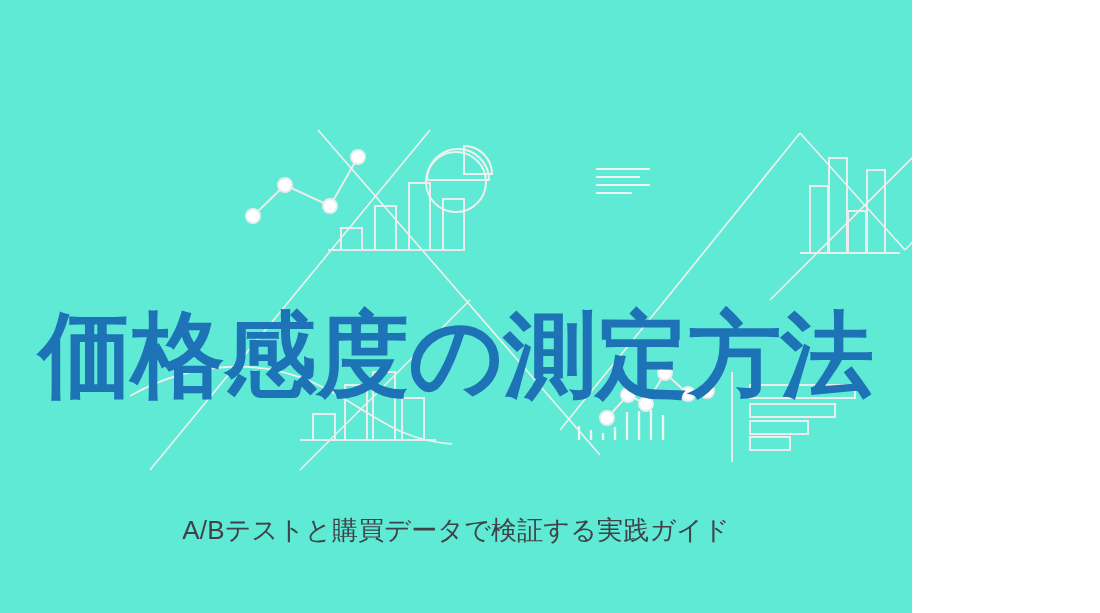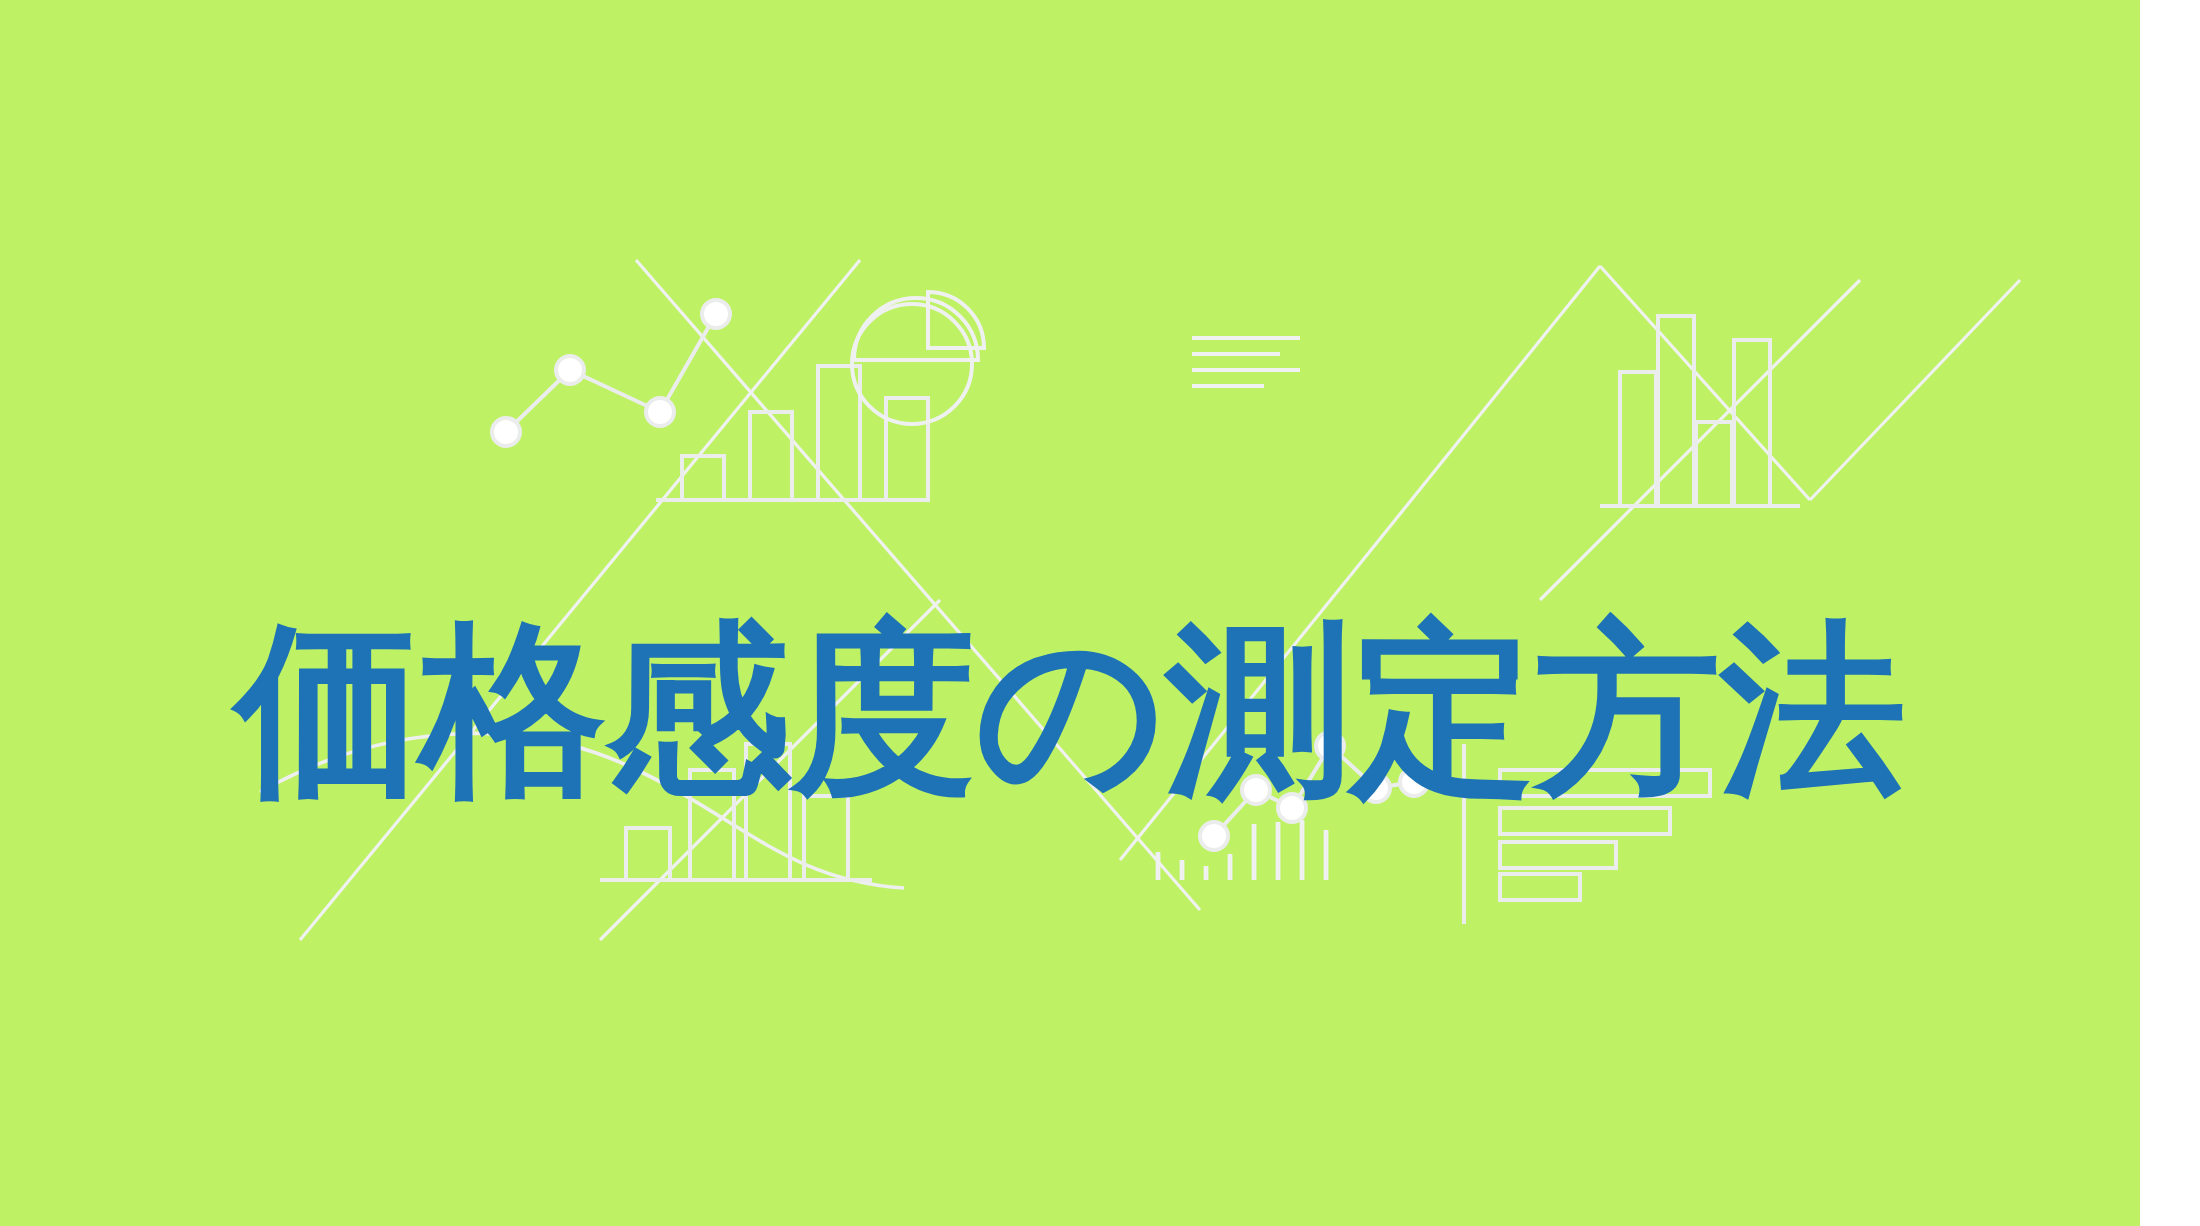--- a/index.html
+++ b/index.html
@@ -10,23 +10,23 @@
   body {
     width: 1100px;
     height: 613px;
     overflow: hidden;
     background: #ffffff;
     font-family: "Liberation Sans", "DejaVu Sans", sans-serif;
   }
 
   #slide {
     position: relative;
-    width: 1070px;
+    width: 912px;
     height: 613px;
-    background: #bef264;
+    background: #5eead4;
     overflow: hidden;
   }
 
   
   #bg-decor {
     position: absolute;
     inset: 0;
     width: 1100px;
     height: 613px;
     pointer-events: none;
@@ -159,15 +159,16 @@
       <line x1="732" y1="372" x2="732" y2="462"></line>
       <rect x="750" y="385" width="105" height="13"></rect>
       <rect x="750" y="404" width="85" height="13"></rect>
       <rect x="750" y="421" width="58" height="13"></rect>
       <rect x="750" y="437" width="40" height="13"></rect>
     </g>
   </svg>
 
   <div id="content">
     <h1 id="title">価格感度の測定方法</h1>
+    <p id="subtitle">A/Bテストと購買データで検証する実践ガイド</p>
   </div>
 
 </div>
 
 </body></html>

